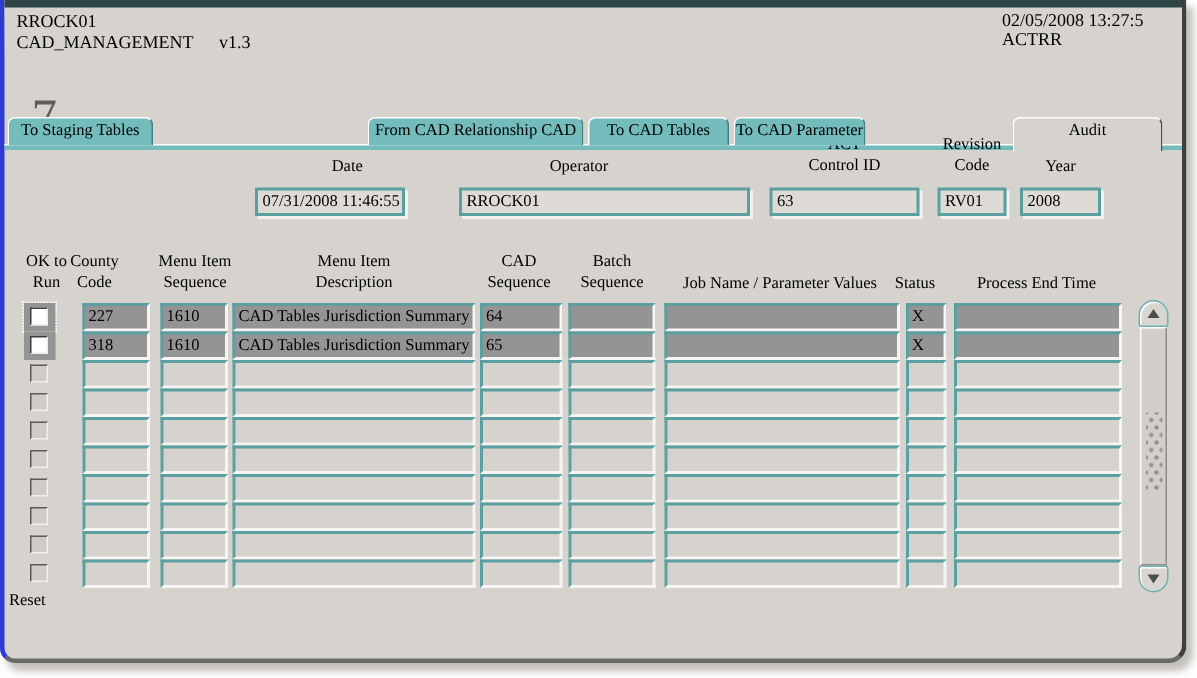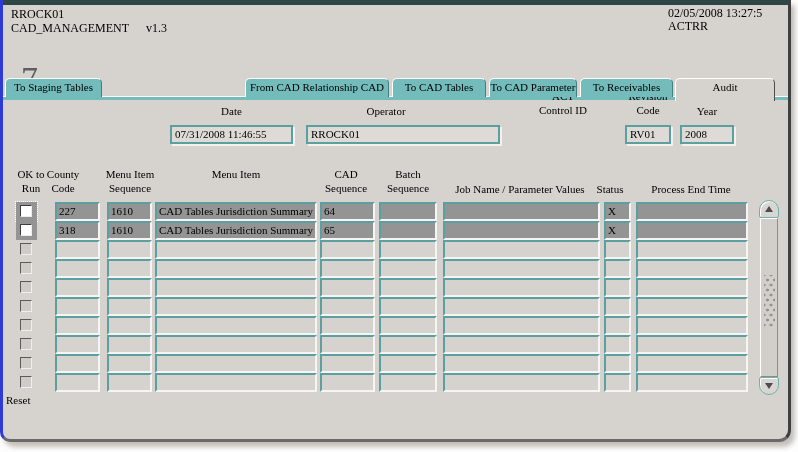--- a/index.html
+++ b/index.html
@@ -82,58 +82,59 @@
     <div class="txt" style="left:143px;top:21px;">v1.3</div>
     <div class="txt" style="left:665px;top:6px;">02/05/2008 13:27:5</div>
     <div class="txt" style="left:665px;top:19px;">ACTRR</div>
 
     <div class="tabbar" id="tabbar">
       <div class="tabstrip"></div>
     <div class="tab" style="left: 2px; width: 97px;">To Staging Tables</div>
         <div class="tab" style="left: 389px; width: 94px;">To CAD Tables</div>
         <div class="tab" style="left: 242px; width: 144px;">From CAD Relationship CAD</div>
         <div class="tab" style="left: 486px; width: 88px;">To CAD Parameter</div>
-        <div class="tab" style="left: 577px; width: 93px;">To Receivables</div>
         <div class="tab active" style="left: 672px; width: 100px;">Audit</div>
       </div>
 
     <div class="record-indicator">7</div>
 
     <div class="lbl" style="left:167px;top:104px;width:123px;">Date</div>
     <div class="lbl" style="left:303px;top:104px;width:160px;">Operator</div>
     <div class="lbl" style="left:510px;top:89px;width:100px;">
       <div>ACT</div>
       <div>Control ID</div>
     </div>
     <div class="lbl" style="left:613px;top:89px;width:64px;">
       <div>Revision</div>
       <div>Code</div>
     </div>
     <div class="lbl" style="left:677px;top:104px;width:54px;">Year</div>
 
-    <div class="ffield" style="left:167px;width:123px;">07/31/2008 11:46:55</div>
+    <div class="ffield" style="left:167px;width:100px;">07/31/2008 11:46:55</div>
     <div class="ffield" style="left:303px;width:194px;">RROCK01</div>
+    <div class="ffield" style="left:510px;width:100px;">63</div>
     <div class="ffield" style="left:622px;width:46px;">RV01</div>
     <div class="ffield" style="left:677px;width:54px;">2008</div>
 
     <div id="thead">
         <div class="colhdr" style="left: 8px; width: 40px; top: 167px;">
           <div>OK to</div>
           <div>Run</div>
         </div>
         <div class="colhdr" style="left: 36px; width: 48px; top: 167px;">
           <div>County</div>
           <div>Code</div>
         </div>
         <div class="colhdr" style="left: 96px; width: 62px; top: 167px;">
           <div>Menu Item</div>
           <div>Sequence</div>
         </div>
         <div class="colhdr" style="left: 152px; width: 162px; top: 167px;">
           <div>Menu Item</div>
+          <div>Description</div>
         </div>
         <div class="colhdr" style="left: 308px; width: 70px; top: 167px;">
           <div>CAD</div>
           <div>Sequence</div>
         </div>
         <div class="colhdr" style="left: 368px; width: 74px; top: 167px;">
           <div>Batch</div>
           <div>Sequence</div>
         </div>
         <div class="colhdr" style="left: 434px; width: 166px; top: 182px;">

